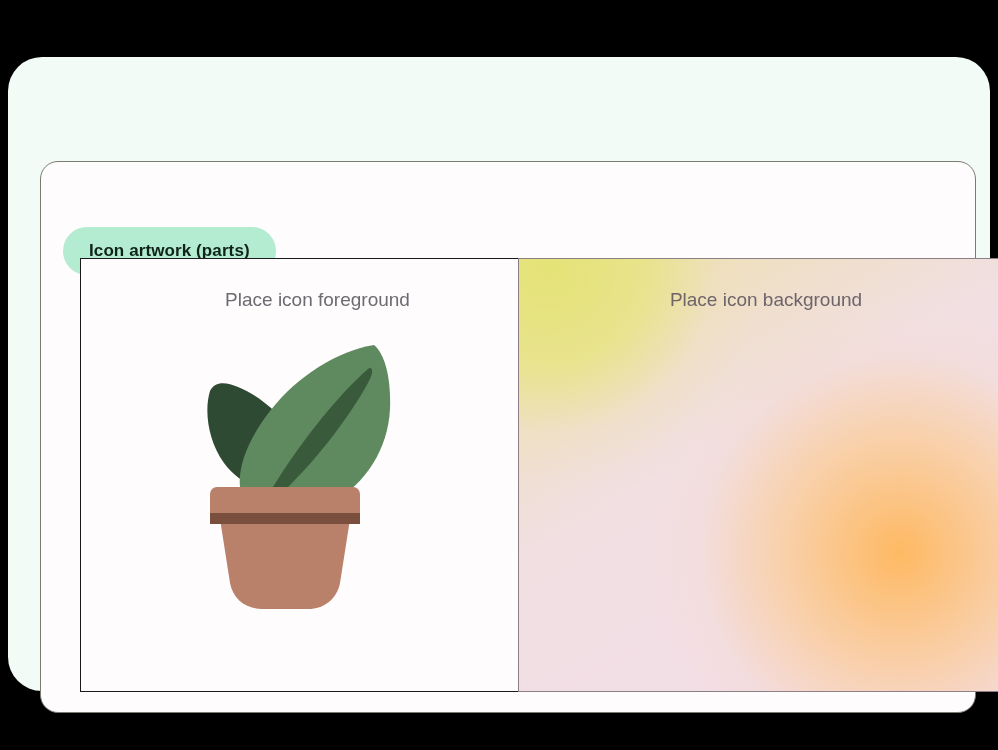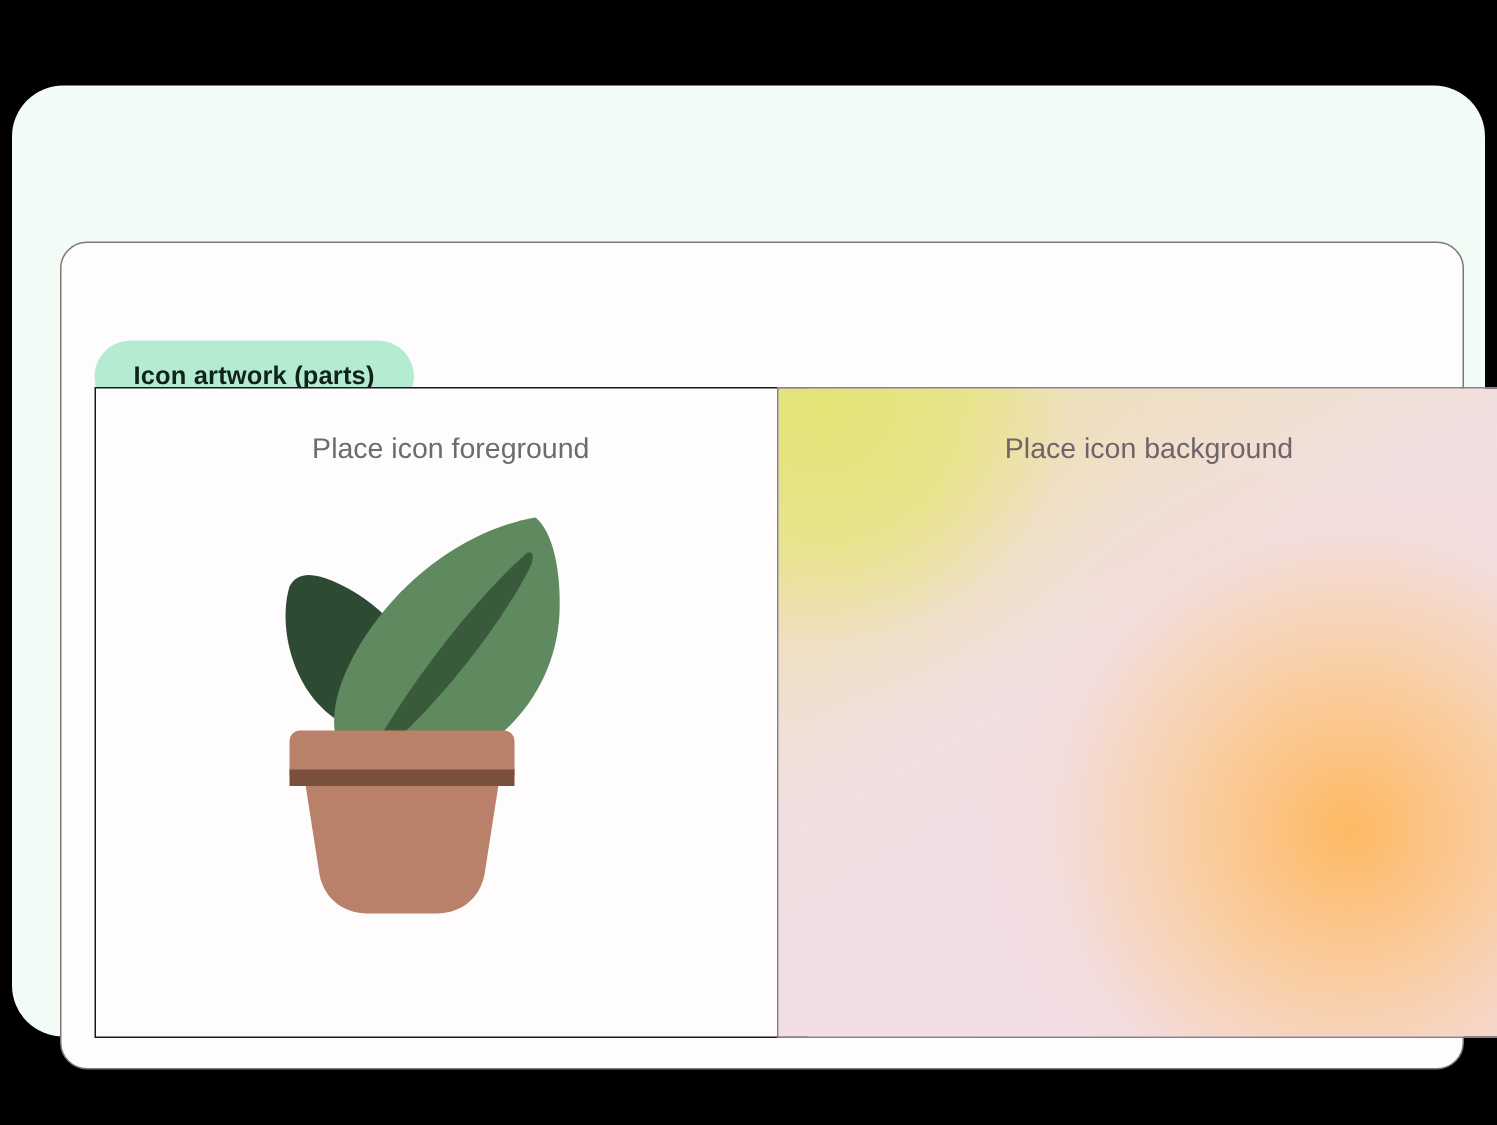--- a/index.html
+++ b/index.html
@@ -61,21 +61,21 @@
   }
 
   
   .panel {
     position: absolute;
     top: 201px;
     height: 434px;
     box-sizing: border-box;
   }
   #panel-foreground {
-    left: 55px;
+    left: 72px;
     width: 475px;
     background: #fffcfe;
     border: 1px solid #1a1a1a;
   }
   #panel-background {
     left: 510px;
     width: 496px;
     border: 1px solid #8d7f86;
     background:
       radial-gradient(circle 300px at 77% 68%, rgba(255,183,92,0.95) 0%, rgba(255,196,120,0.55) 38%, rgba(250,214,190,0.18) 66%, rgba(250,220,205,0) 82%),

